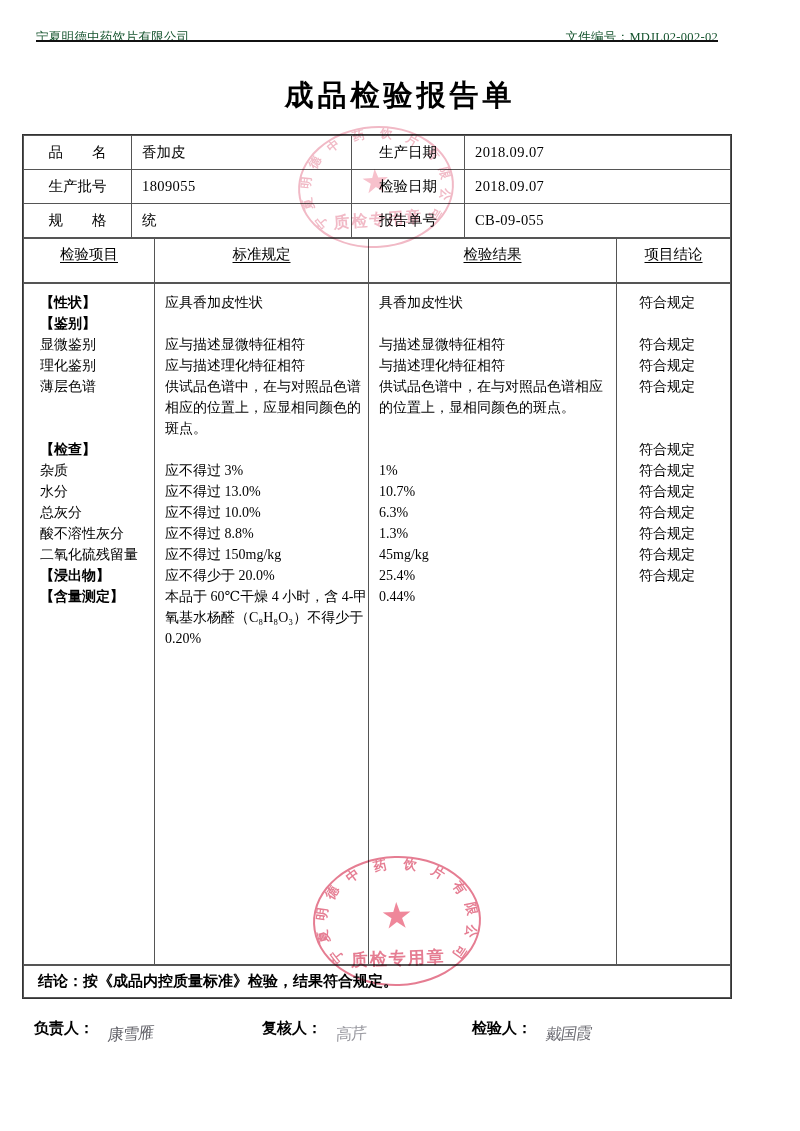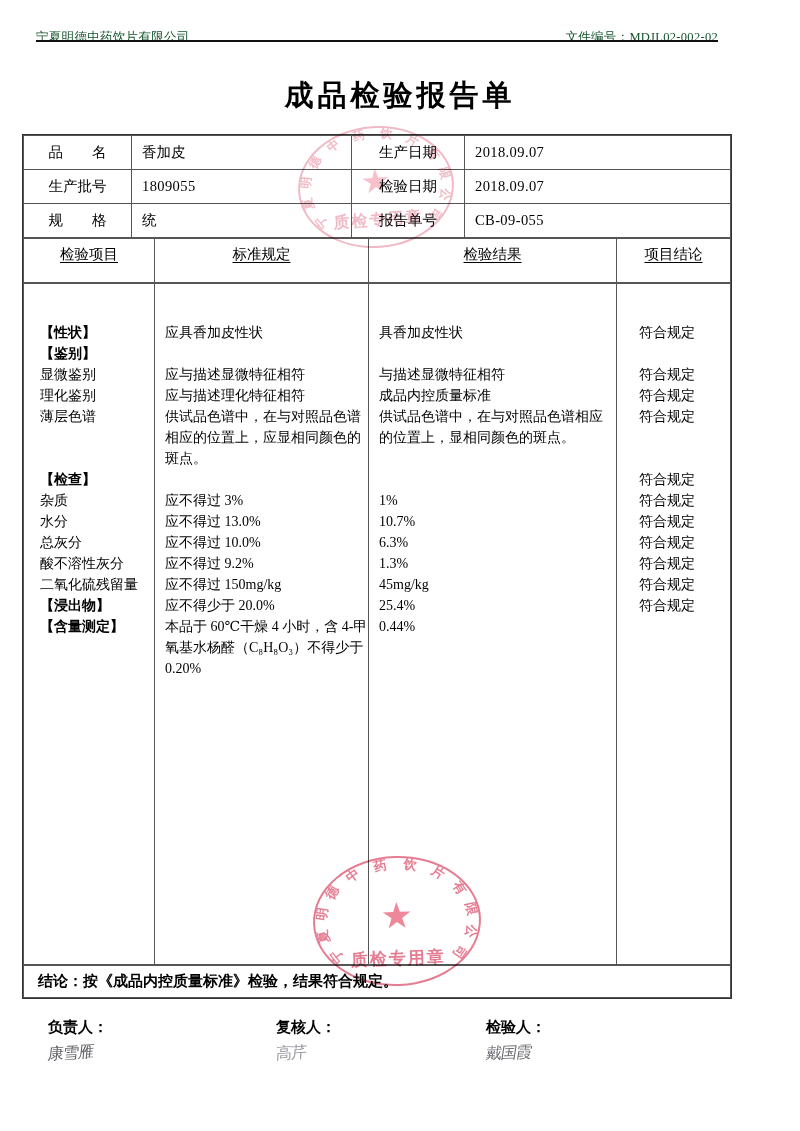--- a/index.html
+++ b/index.html
@@ -99,21 +99,20 @@
     font-size: 14.5px;
   }
   .colhead u { text-decoration: underline; text-underline-offset: 3px; }
 
   
   .body-tbl td { height: 680px; }
   .cell-inner {
     padding: 8px 6px 0 6px;
     line-height: 21px;
     font-size: 14px;
-    margin-top: 30px;
   }
   .c-item   { padding-left: 16px; }
   .c-item .blank { display:block; height: 21px; }
   .c-std    { padding-left: 10px; }
   .c-res    { padding-left: 10px; }
   .c-con    { padding-left: 22px; }
   .c-con .blank { display:block; height: 21px; }
   .c-std .blank, .c-res .blank { display:block; height: 21px; }
 
   .ln { display: block; white-space: nowrap; }
@@ -136,21 +135,20 @@
     width: 710px;
     height: 48px;
     font-size: 15px;
     font-weight: 700;
   }
   .sig {
     position: absolute;
     top: 0;
     display: flex;
     align-items: baseline;
-    flex-direction: column;
   }
   .sig-1 { left: 12px; }
   .sig-2 { left: 240px; }
   .sig-3 { left: 450px; }
   .sig-label { white-space: nowrap; }
   .sig-ink {
     margin-left: 14px;
     position: relative;
     top: 6px;
     font-family: "DejaVu Serif", serif;
@@ -306,35 +304,35 @@
             <span class="blank"></span>
             <span class="ln">应与描述显微特征相符</span>
             <span class="ln">应与描述理化特征相符</span>
             <span class="ln">供试品色谱中，在与对照品色谱</span>
             <span class="ln">相应的位置上，应显相同颜色的</span>
             <span class="ln">斑点。</span>
             <span class="blank"></span>
             <span class="ln">应不得过 3%</span>
             <span class="ln">应不得过 13.0%</span>
             <span class="ln">应不得过 10.0%</span>
-            <span class="ln">应不得过 9.2%</span>
+            <span class="ln">应不得过 8.8%</span>
             <span class="ln">应不得过 150mg/kg</span>
             <span class="ln">应不得少于 20.0%</span>
             <span class="ln">本品于 60℃干燥 4 小时，含 4-甲</span>
             <span class="ln">氧基水杨醛（C₈H₈O₃）不得少于</span>
             <span class="ln">0.20%</span>
           </div>
         </td>
 
         <td style="width:247px">
           <div class="cell-inner c-res">
             <span class="ln">具香加皮性状</span>
             <span class="blank"></span>
             <span class="ln">与描述显微特征相符</span>
-            <span class="ln">成品内控质量标准</span>
+            <span class="ln">与描述理化特征相符</span>
             <span class="ln">供试品色谱中，在与对照品色谱相应</span>
             <span class="ln">的位置上，显相同颜色的斑点。</span>
             <span class="blank"></span>
             <span class="blank"></span>
             <span class="ln">1%</span>
             <span class="ln">10.7%</span>
             <span class="ln">6.3%</span>
             <span class="ln">1.3%</span>
             <span class="ln">45mg/kg</span>
             <span class="ln">25.4%</span>

